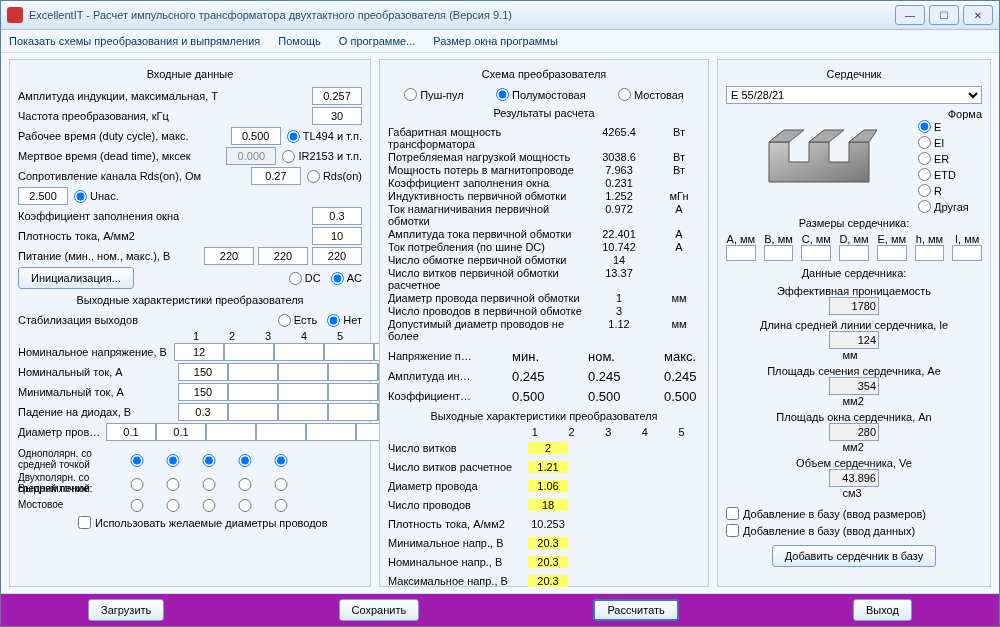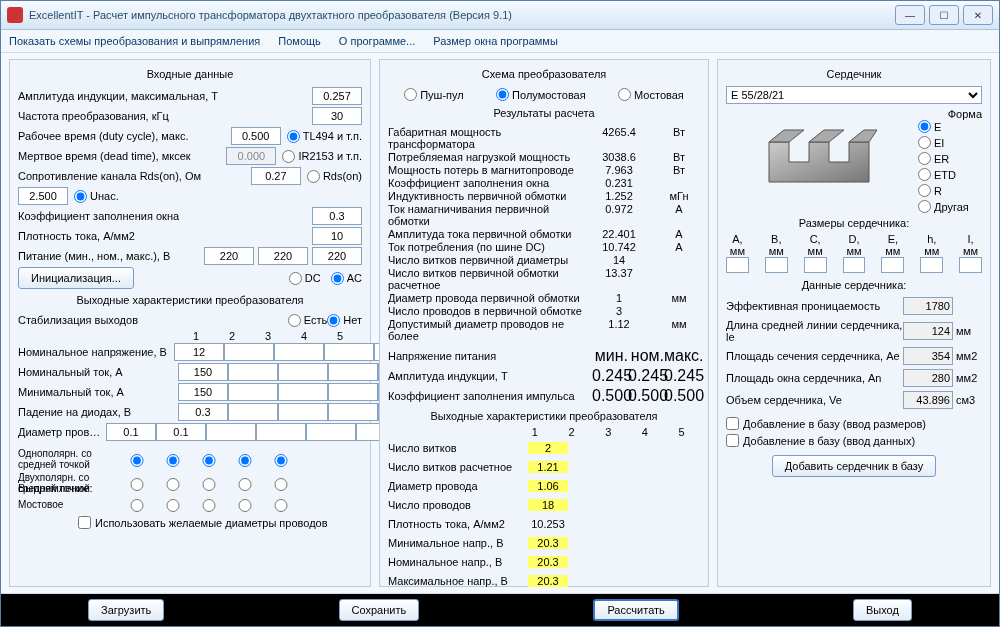--- a/index.html
+++ b/index.html
@@ -28,34 +28,34 @@
 .group-title{text-align:center;margin:4px 0;}
 .small-input{width:36px;}
 .mid .result-row{display:flex;margin:1px 0;}
 .mid .result-row .rl{flex:1;}
 .mid .result-row .rv{width:70px;text-align:center;white-space:nowrap;}
 .mid .result-row .ru{width:42px;text-align:center;padding-left:4px;}
 .hl{background:#ffff66;}
 .ycell{width:40px;text-align:center;}
 .core-img{width:120px;height:90px;margin:4px auto;display:block;}
 .core-img svg{width:100%;height:100%;}
-.right .rrow{display:flex;align-items:center;margin:2px 0;}
+.right .rrow{display:flex;align-items:center;margin:2px 0;flex-direction:column;}
 .right .rrow .rlbl{flex:1;}
 .right input.mini{width:44px;height:16px;border:1px solid #8aa4c0;background:#f0f0f0;text-align:right;font-size:11px;padding:0 2px;}
-.dimrow{display:flex;gap:16px;justify-content:space-between;}
+.dimrow{display:flex;gap:8px;justify-content:space-between;}
 .dimrow .dimcell{flex:1;text-align:center;}
 .dimrow input{width:100%;height:16px;border:1px solid #8aa4c0;background:#fff;box-sizing:border-box;}
-.footer{height:32px;display:flex;align-items:center;justify-content:space-around;border-top:1px solid #cfdceb;background:#000000;}
+.footer{height:32px;display:flex;align-items:center;justify-content:space-around;border-top:1px solid #cfdceb;background:#a21caf;}
 select{border:1px solid #8aa4c0;font-size:11px;height:18px;background:#fff;}
 .chk{display:flex;align-items:center;gap:4px;margin:2px 0;}
 .chk input{margin:0;}
 .radiocol{display:flex;flex-direction:column;gap:3px;padding-left:6px;}
 .scheme-radios{display:flex;justify-content:space-around;margin:2px 0 4px;}
 .minmax{display:flex;}
-.minmax span{width:36px;text-align:right;font-size:16px;}
+.minmax span{width:36px;text-align:left;font-size:13px;margin-left:40px;}
 .out-head{display:flex;}
 .out-head .sp{width:160px;}
 .out-head .c{width:36px;text-align:center;}
 .rect-grid{display:grid;grid-template-columns:100px repeat(5,36px);align-items:center;row-gap:2px;}
 .rect-grid .rh{font-size:10px;}
 </style>
 </head>
 <body>
 
 <div class="window">
@@ -148,21 +148,21 @@
           </label>
       </div>
 
       <div class="group-title">Выходные характеристики преобразователя</div>
       <div class="row">
           <span class="lbl">Стабилизация выходов</span>
         <label class="radio">
             <input type="radio" style="">
             <span>Есть</span>
           </label>
-        <label class="radio" style="">
+        <label class="radio" style="margin-left:10px">
             <input type="radio" checked="" style="">
             <span>Нет</span>
           </label>
       </div>
 
       <div class="out-head">
           <span class="sp"></span>
         <span class="c">1</span>
         <span class="c">2</span>
         <span class="c">3</span>
@@ -296,21 +296,21 @@
             <span class="rl">Амплитуда тока первичной обмотки</span>
             <span class="rv">22.401</span>
             <span class="ru">А</span>
           </div>
           <div class="result-row">
             <span class="rl">Ток потребления (по шине DC)</span>
             <span class="rv">10.742</span>
             <span class="ru">А</span>
           </div>
           <div class="result-row">
-            <span class="rl">Число витков первичной диаметры</span>
+            <span class="rl">Число обмотке первичной обмотки</span>
             <span class="rv">14</span>
             <span class="ru"></span>
           </div>
           <div class="result-row">
             <span class="rl">Число витков первичной обмотки расчетное</span>
             <span class="rv">13.37</span>
             <span class="ru"></span>
           </div>
           <div class="result-row">
             <span class="rl">Диаметр провода первичной обмотки</span>

